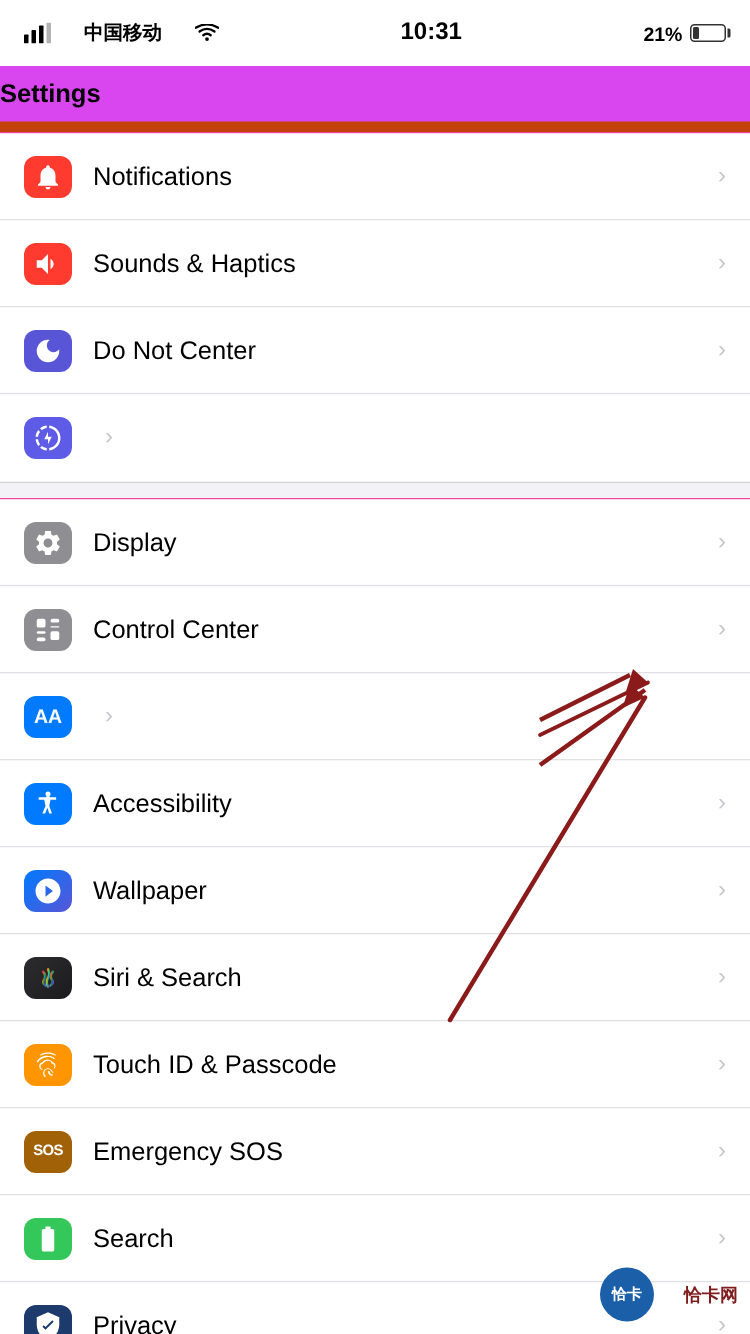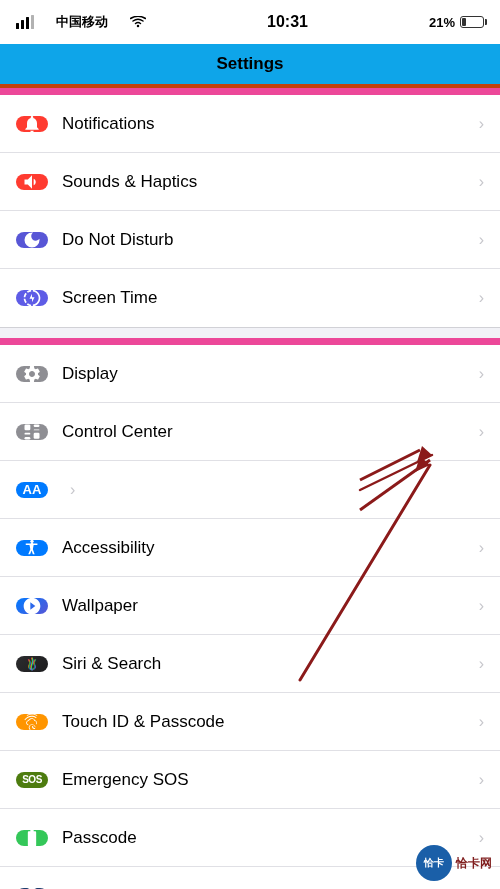--- a/index.html
+++ b/index.html
@@ -66,64 +66,64 @@
     }
     .battery-fill {
       width: 20%;
       height: 100%;
       background: #333;
       border-radius: 1px;
     }
 
     
     .nav-bar {
-      background: #0ea5e9;
+      background: #d946ef;
       height: 44px;
       display: flex;
       align-items: center;
-      justify-content: center;
-      border-bottom: 4px solid #c2410c;
+      justify-content: flex-start;
+      border-bottom: 7px solid #c2410c;
     }
     .nav-title {
       font-size: 17px;
       font-weight: 600;
       color: #000;
     }
 
     
     .settings-content {
       overflow-y: auto;
       height: calc(889px - 88px);
       background: #f2f2f7;
     }
 
     .section-group {
       background: #fff;
       margin-bottom: 10px;
-      border-top: 7px solid #ec4899;
+      border-top: 1px solid #ec4899;
       border-bottom: 1px solid #d1d1d6;
     }
 
     .settings-row {
       display: flex;
       align-items: center;
       padding: 0 16px;
       height: 58px;
       background: #fff;
       border-bottom: 1px solid #e0e0e5;
       cursor: pointer;
       position: relative;
     }
     .settings-row:last-child {
       border-bottom: none;
     }
 
     .row-icon {
       width: 32px;
-      height: 16px;
+      height: 28px;
       border-radius: 8px;
       margin-right: 14px;
       flex-shrink: 0;
       display: flex;
       align-items: center;
       justify-content: center;
     }
     .row-icon svg {
       width: 20px;
       height: 20px;
@@ -141,41 +141,41 @@
       margin-left: 8px;
     }
 
     
     .icon-red { background: #ff3b30; }
     .icon-orange-red { background: #ff3b30; }
     .icon-purple { background: #5856d6; }
     .icon-blue-purple { background: #5e5ce6; }
     .icon-gray { background: #8e8e93; }
     .icon-blue { background: #007aff; }
-    .icon-sos { background: #4d7c0f; }
+    .icon-sos { background: #a16207; }
 
     
     .arrow-annotation {
       position: absolute;
       top: 0;
       left: 0;
       width: 100%;
       height: 100%;
       pointer-events: none;
       z-index: 10;
     }
 
     
     .watermark {
       position: absolute;
       bottom: 8px;
       right: 8px;
       display: flex;
       align-items: center;
-      gap: 4px;
+      gap: 20px;
       z-index: 20;
     }
     .watermark-circle {
       width: 36px;
       height: 36px;
       background: #1a5fa8;
       border-radius: 50%;
       display: flex;
       align-items: center;
       justify-content: center;
@@ -245,30 +245,29 @@
       </div>
       <span class="row-label">Sounds &amp; Haptics</span>
       <span class="row-chevron">›</span>
     </div>
     <div class="settings-row">
       <div class="row-icon icon-purple">
         <svg viewBox="0 0 24 24" fill="white">
           <path d="M12 3a9 9 0 1 0 9 9c0-.46-.04-.92-.1-1.36-.98 1.37-2.58 2.26-4.4 2.26-2.98 0-5.4-2.42-5.4-5.4 0-1.81.89-3.42 2.26-4.4-.44-.06-.9-.1-1.36-.1z"></path>
         </svg>
       </div>
-      <span class="row-label">Do Not Disturb</span>
+      <span class="row-label">Do Not Center</span>
       <span class="row-chevron">›</span>
     </div>
     <div class="settings-row">
       <div class="row-icon icon-blue-purple">
         <svg viewBox="0 0 24 24" fill="white">
           <path d="M13 2.05V4.05C17.39 4.59 20.5 8.58 19.96 12.97C19.5 16.61 16.64 19.5 13 19.93V21.93C18.5 21.38 22.5 16.5 21.95 11C21.5 6.25 17.73 2.5 13 2.05M11 2.06C9.05 2.25 7.19 3 5.67 4.26L7.1 5.74C8.22 4.84 9.57 4.26 11 4.06V2.06M4.26 5.67C3 7.19 2.25 9.04 2.05 11H4.05C4.24 9.58 4.8 8.23 5.69 7.1L4.26 5.67M2.06 13C2.26 14.96 3.03 16.81 4.27 18.33L5.69 16.9C4.81 15.77 4.24 14.42 4.06 13H2.06M7.1 18.37L5.67 19.74C7.18 21 9.04 21.79 11 22V20C9.58 19.82 8.23 19.25 7.1 18.37M12 7L9 13H12V17L15 11H12V7Z"></path>
         </svg>
       </div>
-      <span class="row-label">Screen Time</span>
       <span class="row-chevron">›</span>
     </div>
   </div>
 
   <div class="section-group">
     <div class="settings-row">
       <div class="row-icon icon-gray">
         <svg viewBox="0 0 24 24" fill="white">
           <path d="M19.14 12.94c.04-.3.06-.61.06-.94 0-.32-.02-.64-.07-.94l2.03-1.58c.18-.14.23-.41.12-.61l-1.92-3.32c-.12-.22-.37-.29-.59-.22l-2.39.96c-.5-.38-1.03-.7-1.62-.94l-.36-2.54c-.04-.24-.24-.41-.48-.41h-3.84c-.24 0-.43.17-.47.41l-.36 2.54c-.59.24-1.13.57-1.62.94l-2.39-.96c-.22-.08-.47 0-.59.22L2.74 8.87c-.12.21-.08.47.12.61l2.03 1.58c-.05.3-.09.63-.09.94s.02.64.07.94l-2.03 1.58c-.18.14-.23.41-.12.61l1.92 3.32c.12.22.37.29.59.22l2.39-.96c.5.38 1.03.7 1.62.94l.36 2.54c.05.24.24.41.48.41h3.84c.24 0 .44-.17.47-.41l.36-2.54c.59-.24 1.13-.56 1.62-.94l2.39.96c.22.08.47 0 .59-.22l1.92-3.32c.12-.22.07-.47-.12-.61l-2.01-1.58zM12 15.6c-1.98 0-3.6-1.62-3.6-3.6s1.62-3.6 3.6-3.6 3.6 1.62 3.6 3.6-1.62 3.6-3.6 3.6z"></path>
         </svg>
@@ -350,21 +349,21 @@
       </div>
       <span class="row-label">Emergency SOS</span>
       <span class="row-chevron">›</span>
     </div>
     <div class="settings-row">
       <div class="row-icon" style="background: #34c759;">
         <svg viewBox="0 0 24 24" fill="white">
           <path d="M15.67 4H14V2h-4v2H8.33C7.6 4 7 4.6 7 5.33v15.33C7 21.4 7.6 22 8.33 22h7.33c.74 0 1.34-.6 1.34-1.33V5.33C17 4.6 16.4 4 15.67 4z"></path>
         </svg>
       </div>
-      <span class="row-label">Passcode</span>
+      <span class="row-label">Search</span>
       <span class="row-chevron">›</span>
     </div>
     <div class="settings-row">
       <div class="row-icon" style="background: #1c3a6b;">
         <svg viewBox="0 0 24 24" fill="white">
           <path d="M10 15l-2.5-2.5 1.06-1.06L10 12.88l5.44-5.44L16.5 8.5 10 15zM12 1L3 5v6c0 5.55 3.84 10.74 9 12 5.16-1.26 9-6.45 9-12V5l-9-4z"></path>
         </svg>
       </div>
       <span class="row-label">Privacy</span>
       <span class="row-chevron">›</span>

